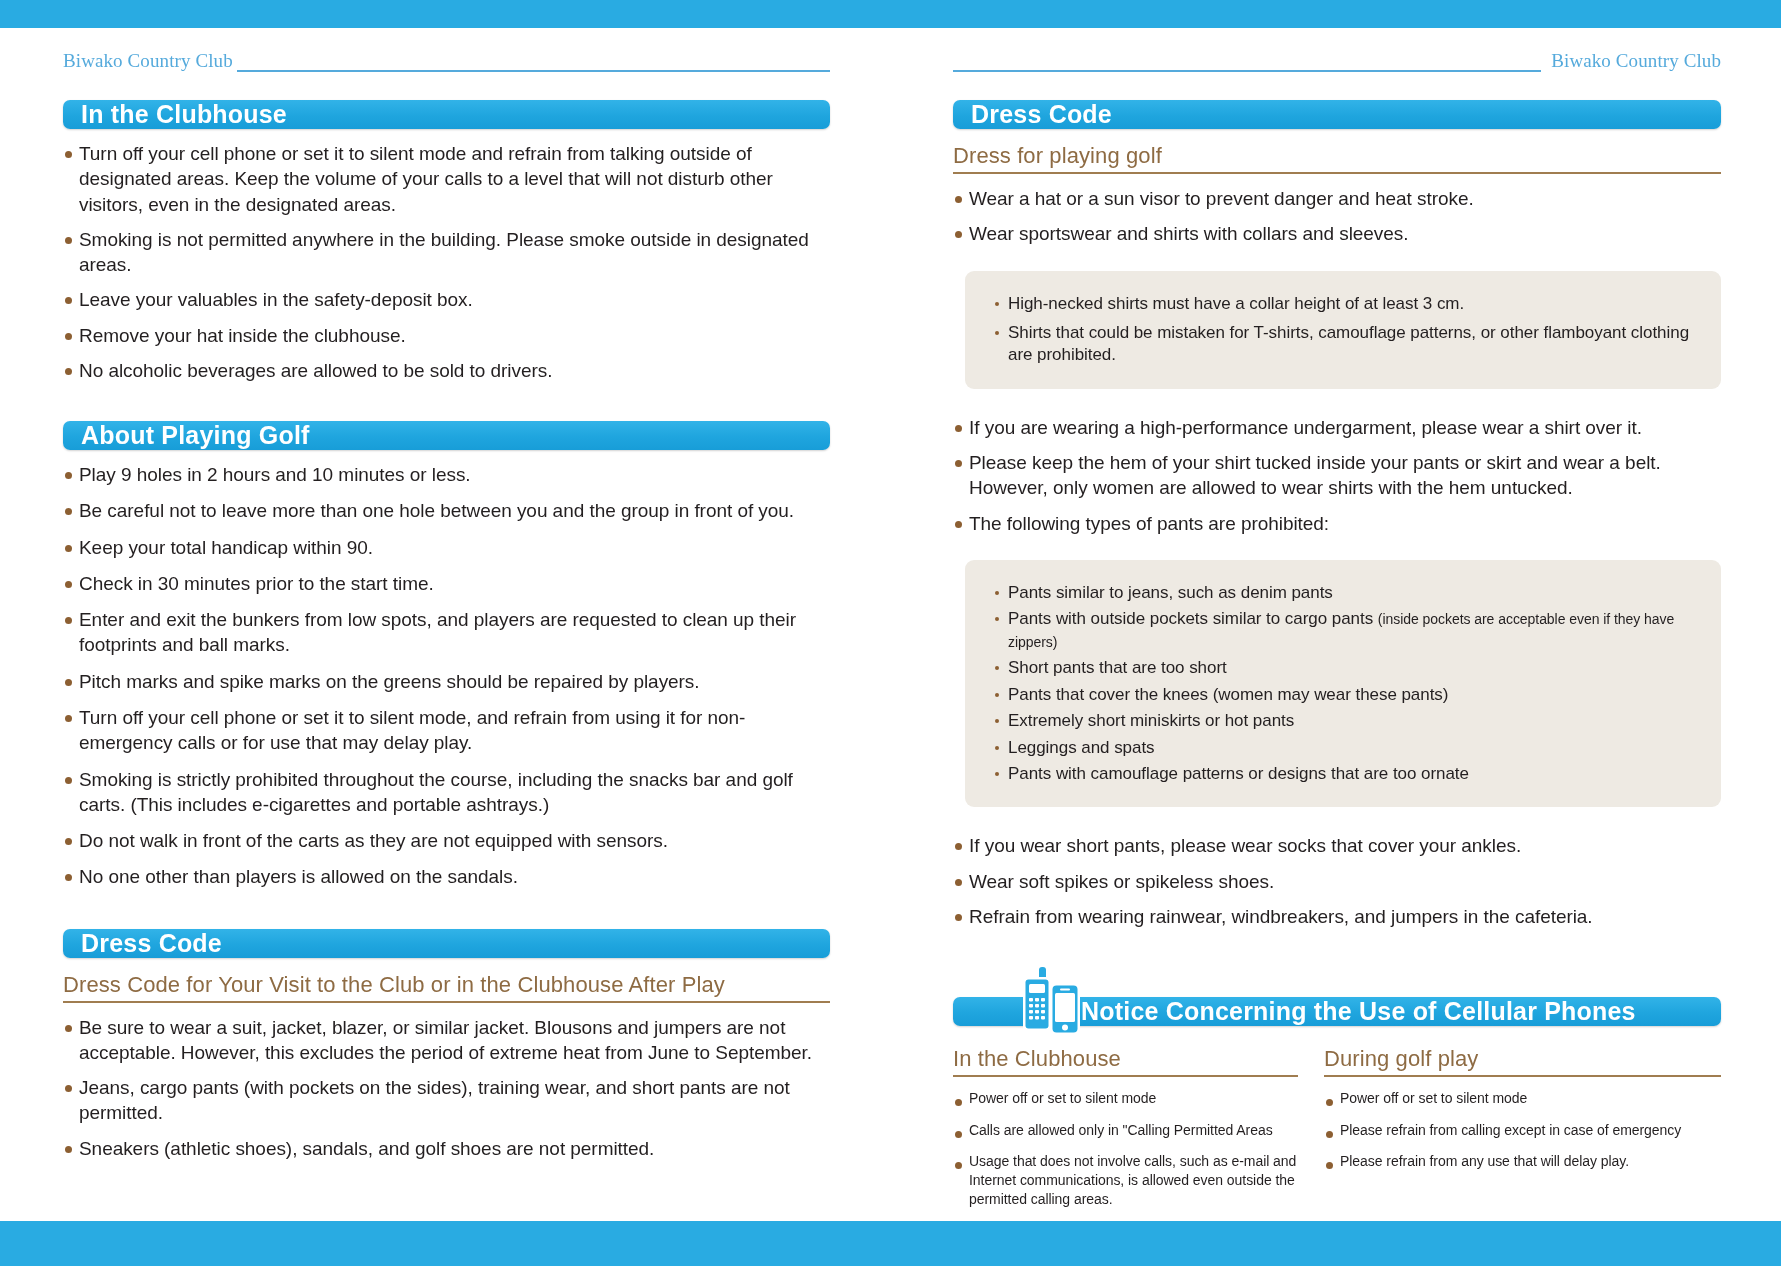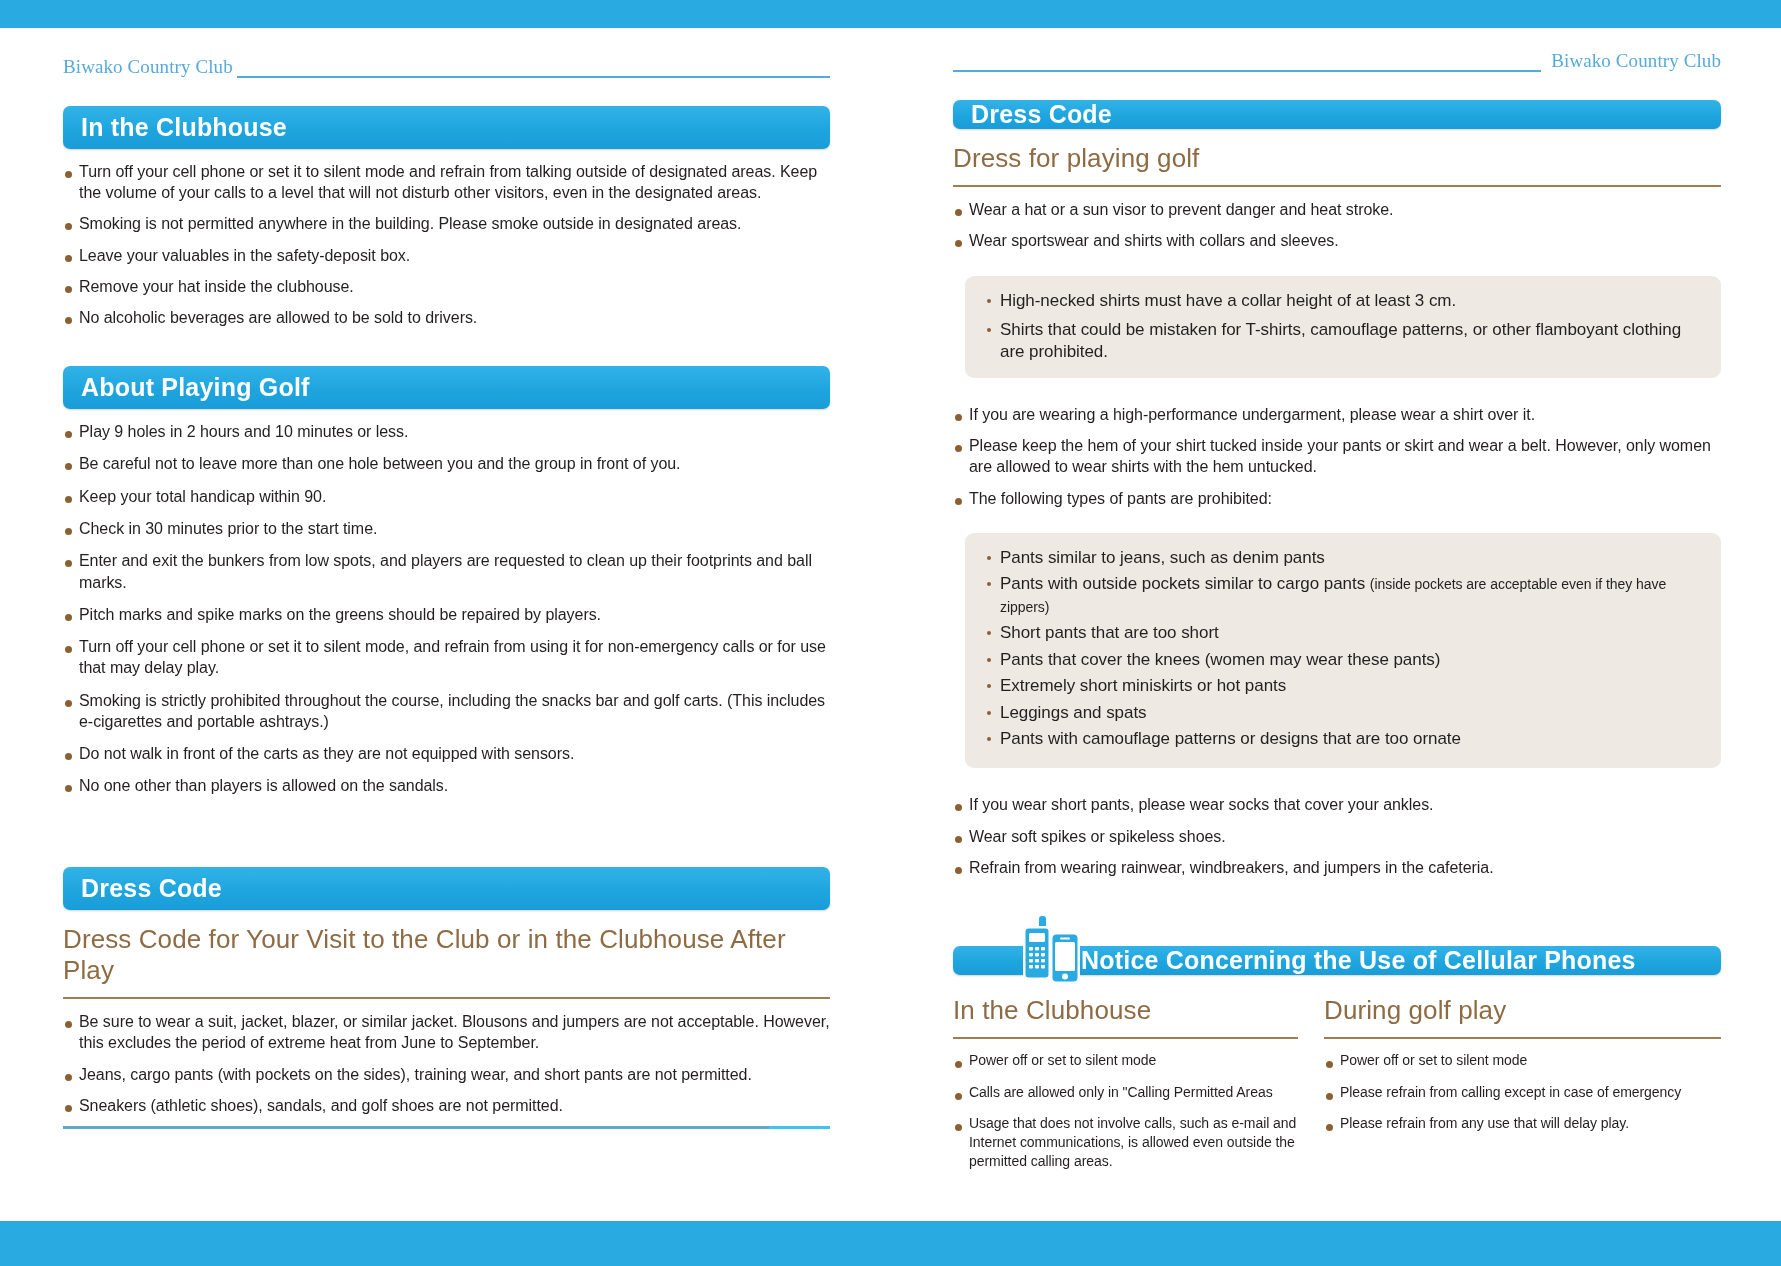--- a/index.html
+++ b/index.html
@@ -102,43 +102,43 @@
   }
   .banner.with-icon h2 { margin-left: 62px; }
 
   
   .subhead {
     margin-top: 14px;
     display: block;
   }
   .subhead .sh-text {
     display: block;
-    font-size: 26px;
+    font-size: 22px;
     color: #8E6B43;
-    padding-bottom: 11px;
+    padding-bottom: 3px;
     letter-spacing: .1px;
   }
   .subhead .sh-rule {
     display: block;
     height: 2px;
     background: #A07D50;
     width: 100%;
   }
 
   
   ul.bullets {
     list-style: none;
     margin: 12px 0 0 0;
     padding: 0;
   }
   ul.bullets > li {
     position: relative;
     padding-left: 16px;
     margin-bottom: 10px;
-    font-size: 16px;
+    font-size: 19px;
     line-height: 1.33;
     color: #231f20;
     letter-spacing: -.05px;
   }
   ul.bullets > li::before {
     content: "";
     position: absolute;
     left: 2px;
     top: 10px;
     width: 7px;
@@ -151,21 +151,21 @@
   
   .notebox {
     margin: 14px 0 14px 12px;
     background: #EEEAE3;
     border-radius: 9px;
     padding: 14px 18px 14px 22px;
     box-sizing: border-box;
   }
   .notebox ul {
     list-style: none;
-    margin: 0;
+    margin: 8px;
     padding: 0;
   }
   .notebox li {
     position: relative;
     padding-left: 13px;
     font-size: 17px;
     line-height: 1.32;
     color: #231f20;
     margin-bottom: 7px;
     letter-spacing: -.05px;

